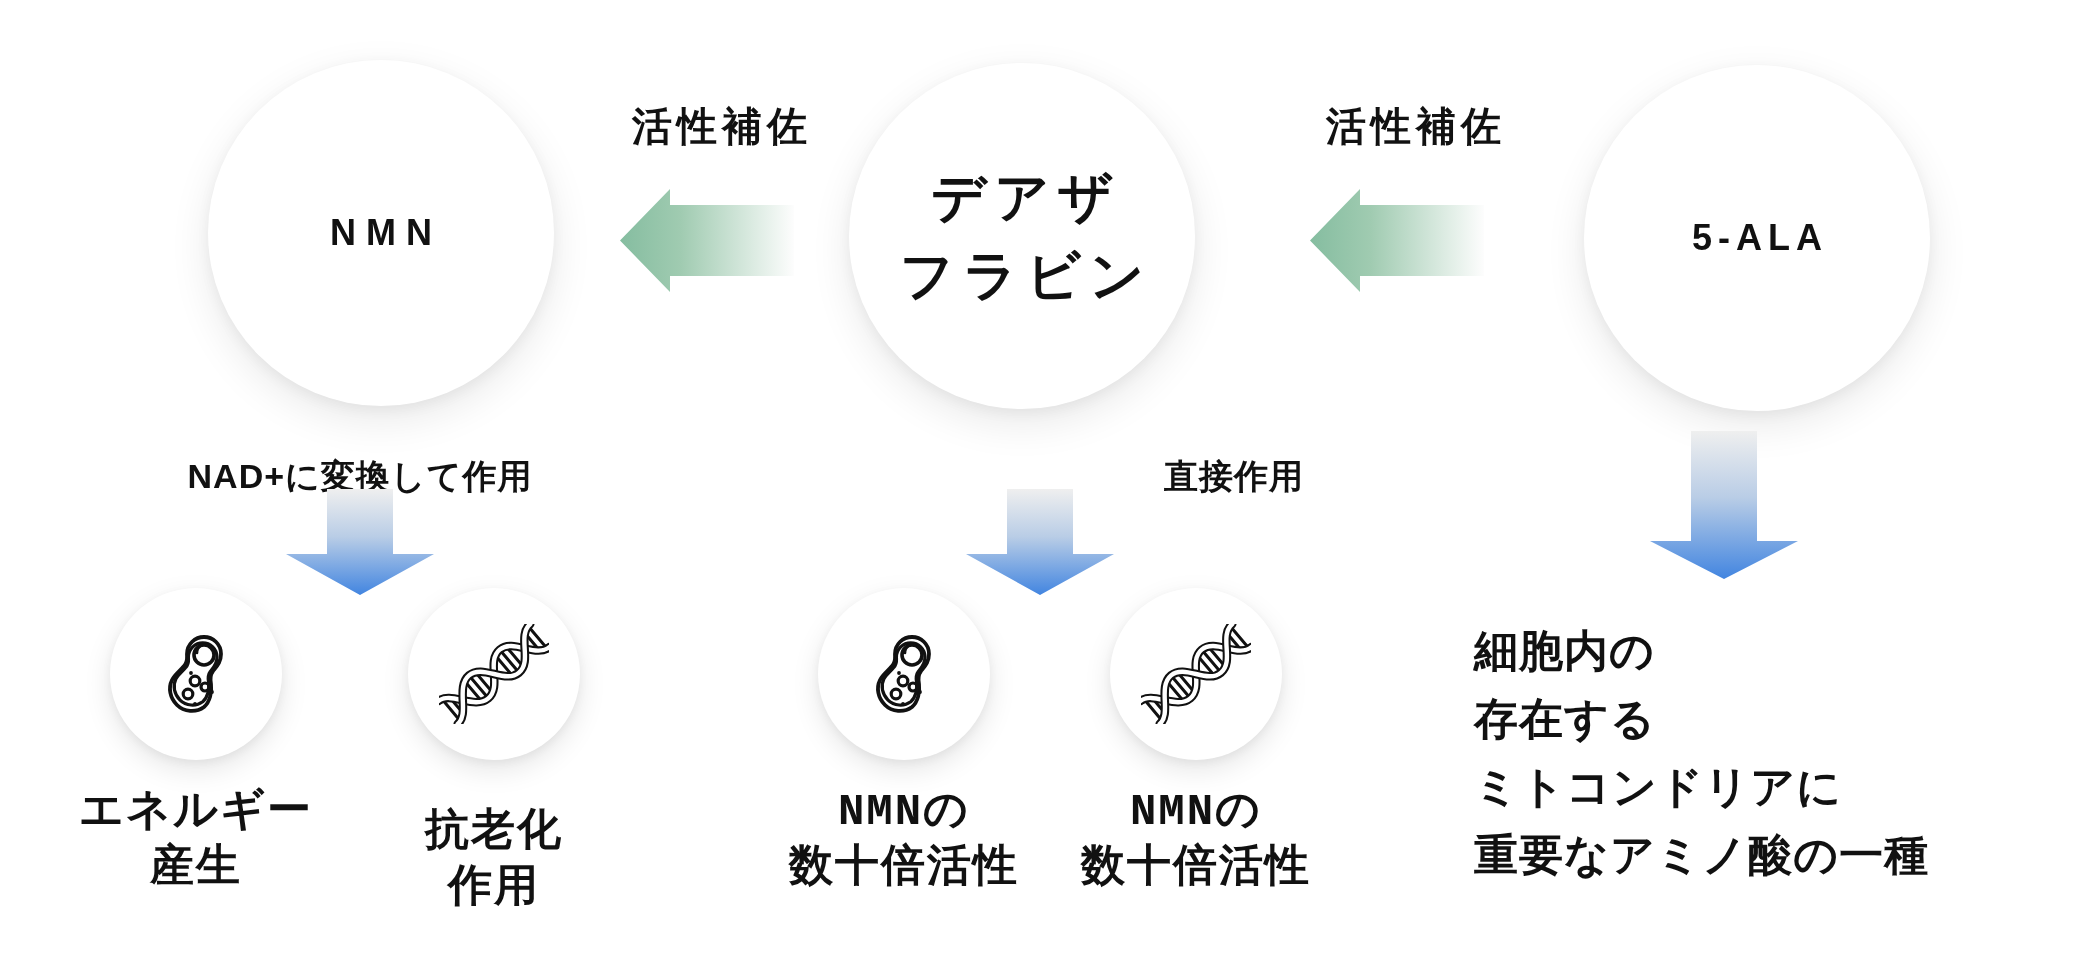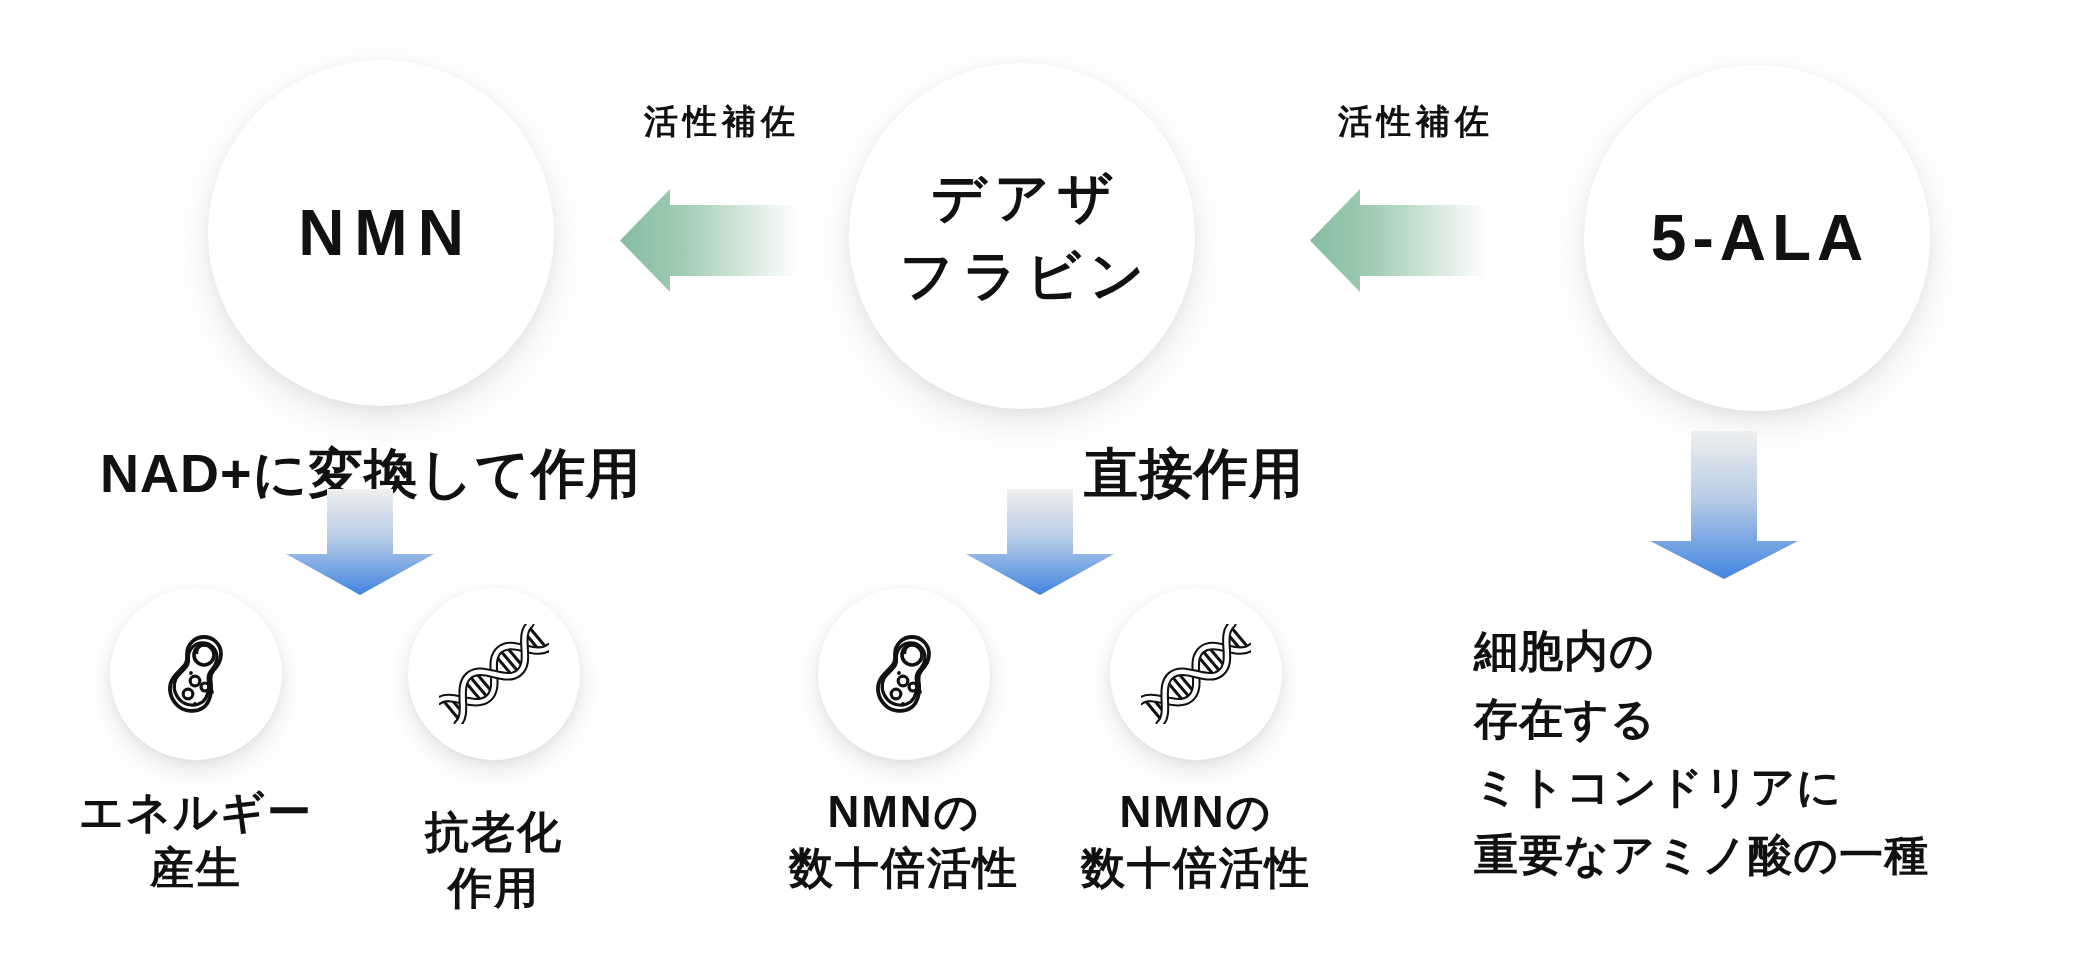--- a/index.html
+++ b/index.html
@@ -8,34 +8,34 @@
     font-family:"Liberation Sans","DejaVu Sans",sans-serif;
     color:#111111;font-weight:700;
   }
   .abs{position:absolute;}
   
   .big-circle{
     width:346px;height:346px;border-radius:50%;background:#ffffff;
     box-shadow:0 14px 42px rgba(0,0,0,0.09),0 4px 14px rgba(0,0,0,0.05);
     display:flex;align-items:center;justify-content:center;flex-direction:column;
   }
-  .big-circle .line{font-size:64px;letter-spacing:10px;line-height:78px;text-indent:10px;white-space:nowrap;}
+  .big-circle .line{font-size:36px;letter-spacing:10px;line-height:78px;text-indent:10px;white-space:nowrap;}
   .big-circle.jp .line{font-size:54px;letter-spacing:8px;text-indent:8px;}
   
-  .assist-label{width:320px;text-align:center;font-size:34px;letter-spacing:5px;white-space:nowrap;}
+  .assist-label{width:320px;text-align:center;font-size:40px;letter-spacing:5px;white-space:nowrap;}
   
-  .action-label{width:520px;text-align:center;font-size:54px;letter-spacing:1px;white-space:nowrap;}
+  .action-label{width:520px;text-align:center;font-size:34px;letter-spacing:1px;white-space:nowrap;margin-top:16px;}
   
   .small-circle{
     width:172px;height:172px;border-radius:50%;background:#ffffff;
     box-shadow:0 10px 28px rgba(0,0,0,0.10),0 3px 10px rgba(0,0,0,0.05);
     display:flex;align-items:center;justify-content:center;
   }
   .outcome-label{width:360px;text-align:center;font-size:44px;line-height:56px;letter-spacing:2px;}
-  .outcome-label div{white-space:nowrap;}
+  .outcome-label div{white-space:nowrap;font-family:Liberation Mono, monospace;}
   .ala-desc{width:500px;text-align:left;font-size:44px;line-height:68px;letter-spacing:1px;}
   .ala-desc div{white-space:nowrap;}
   svg{display:block;}
   .defs-holder{position:absolute;width:0;height:0;overflow:hidden;}
 </style>
 </head>
 <body>
 
 <svg class="defs-holder" aria-hidden="true">
   <defs>

